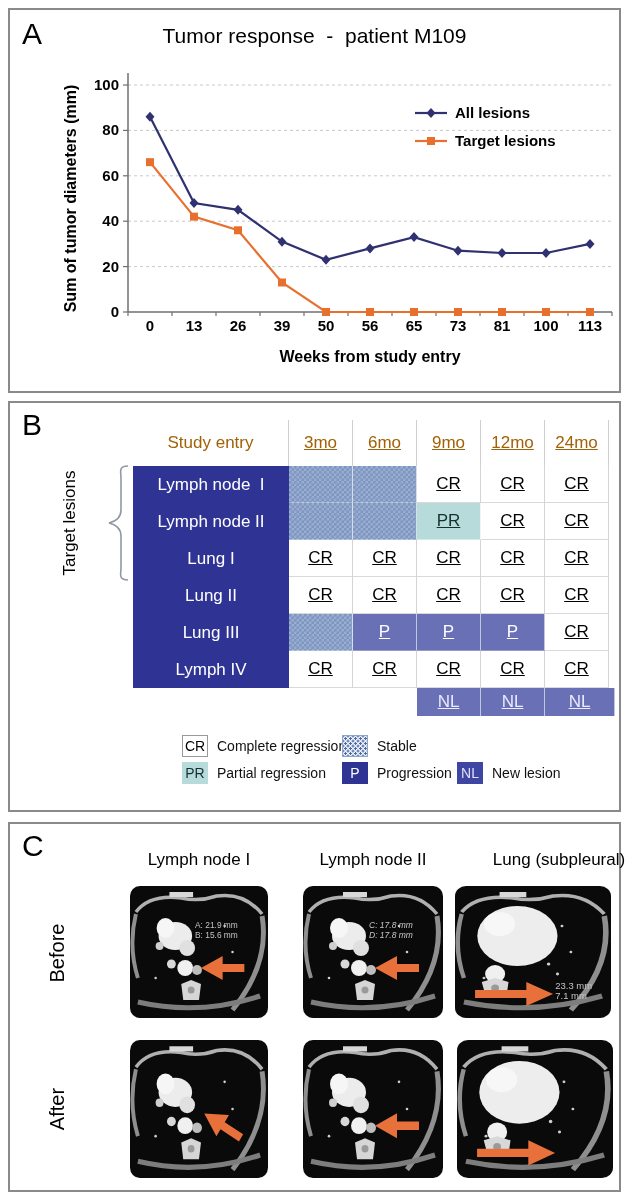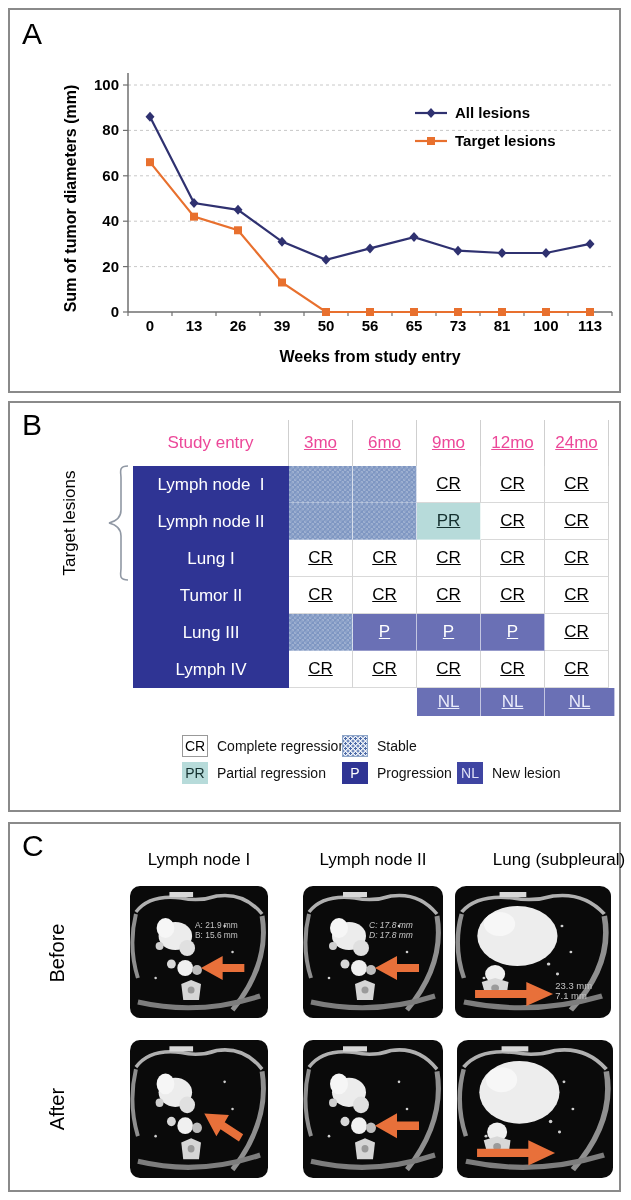--- a/index.html
+++ b/index.html
@@ -15,21 +15,21 @@
 
   
   #tableB{position:absolute;left:123px;top:17px;}
   .trow{display:flex;}
   .tcell{box-sizing:border-box;display:flex;align-items:center;justify-content:center;font-size:17px;white-space:pre;}
   .hcell{height:46px;}
   .rcell{height:37px;}
   .nlcell{height:28px;}
   .w-label{width:156px;}
   .w-data{width:64px;text-decoration:underline;}
-  .hdr{border-right:1px solid #cfcfcf;color:#ec4899;}
+  .hdr{border-right:1px solid #cfcfcf;color:#a16207;}
   .c-label{background:#2F3494;color:#fff;}
   .c-cr{background:#fff;border-right:1px solid #d4d4d4;border-bottom:1px solid #d9d9d9;}
   .c-stable{background-color:#7E96C2;border-right:1px solid rgba(255,255,255,.65);border-bottom:1px solid rgba(255,255,255,.3);
     background-image:linear-gradient(45deg,rgba(255,255,255,.22) 25%,transparent 25%,transparent 75%,rgba(255,255,255,.22) 75%),
                      linear-gradient(45deg,rgba(255,255,255,.22) 25%,transparent 25%,transparent 75%,rgba(255,255,255,.22) 75%);
     background-size:5px 5px;background-position:0 0,2.5px 2.5px;}
   .c-pr{background:#B7DBDA;color:#14302f;border-right:1px solid rgba(255,255,255,.75);border-bottom:1px solid rgba(255,255,255,.4);}
   .c-p{background:#6A70B5;color:#fff;border-right:1px solid rgba(255,255,255,.6);border-bottom:1px solid rgba(255,255,255,.3);}
   .c-nl{background:#6A70B5;color:#e9ebfa;border-right:1px solid rgba(255,255,255,.6);}
   .c-empty{background:#fff;}
@@ -53,20 +53,21 @@
   #beforeLabel{left:-13px;top:118px;width:120px;height:22px;font-size:20px;}
   #afterLabel{left:-13px;top:274px;width:120px;height:22px;font-size:20px;}
   .ct{position:absolute;}
   .ct svg{display:block;}
 </style>
 </head>
 <body>
 
 <div class="panel" id="panelA">
   <div class="panel-letter">A</div>
+  <div id="chartTitle">Tumor response  -  patient M109</div>
   <div id="chartBox"><svg viewBox="0 0 585 325" width="585" height="325">
         <g>
           <line x1="98" x2="582" y1="208.6" y2="208.6" stroke="#c8c8c8" stroke-width="1" stroke-dasharray="3,3"></line>
           <line x1="98" x2="582" y1="163.2" y2="163.2" stroke="#c8c8c8" stroke-width="1" stroke-dasharray="3,3"></line>
           <line x1="98" x2="582" y1="117.80000000000001" y2="117.80000000000001" stroke="#c8c8c8" stroke-width="1" stroke-dasharray="3,3"></line>
           <line x1="98" x2="582" y1="72.39999999999998" y2="72.39999999999998" stroke="#c8c8c8" stroke-width="1" stroke-dasharray="3,3"></line>
           <line x1="98" x2="582" y1="27" y2="27" stroke="#c8c8c8" stroke-width="1" stroke-dasharray="3,3"></line>
         </g>
         <line x1="98" x2="98" y1="15" y2="254" stroke="#6f6f6f" stroke-width="1.5"></line>
         <line x1="98" x2="582" y1="254" y2="254" stroke="#6f6f6f" stroke-width="1.5"></line>
@@ -181,21 +182,21 @@
       </div>
       <div class="trow">
         <div class="tcell rcell w-label c-label">Lung I</div>
         <div class="tcell rcell w-data c-cr">CR</div>
         <div class="tcell rcell w-data c-cr">CR</div>
         <div class="tcell rcell w-data c-cr">CR</div>
         <div class="tcell rcell w-data c-cr">CR</div>
         <div class="tcell rcell w-data c-cr">CR</div>
       </div>
       <div class="trow">
-        <div class="tcell rcell w-label c-label">Tumor II</div>
+        <div class="tcell rcell w-label c-label">Lung II</div>
         <div class="tcell rcell w-data c-cr">CR</div>
         <div class="tcell rcell w-data c-cr">CR</div>
         <div class="tcell rcell w-data c-cr">CR</div>
         <div class="tcell rcell w-data c-cr">CR</div>
         <div class="tcell rcell w-data c-cr">CR</div>
       </div>
       <div class="trow">
         <div class="tcell rcell w-label c-label">Lung III</div>
         <div class="tcell rcell w-data c-stable"></div>
         <div class="tcell rcell w-data c-p">P</div>

